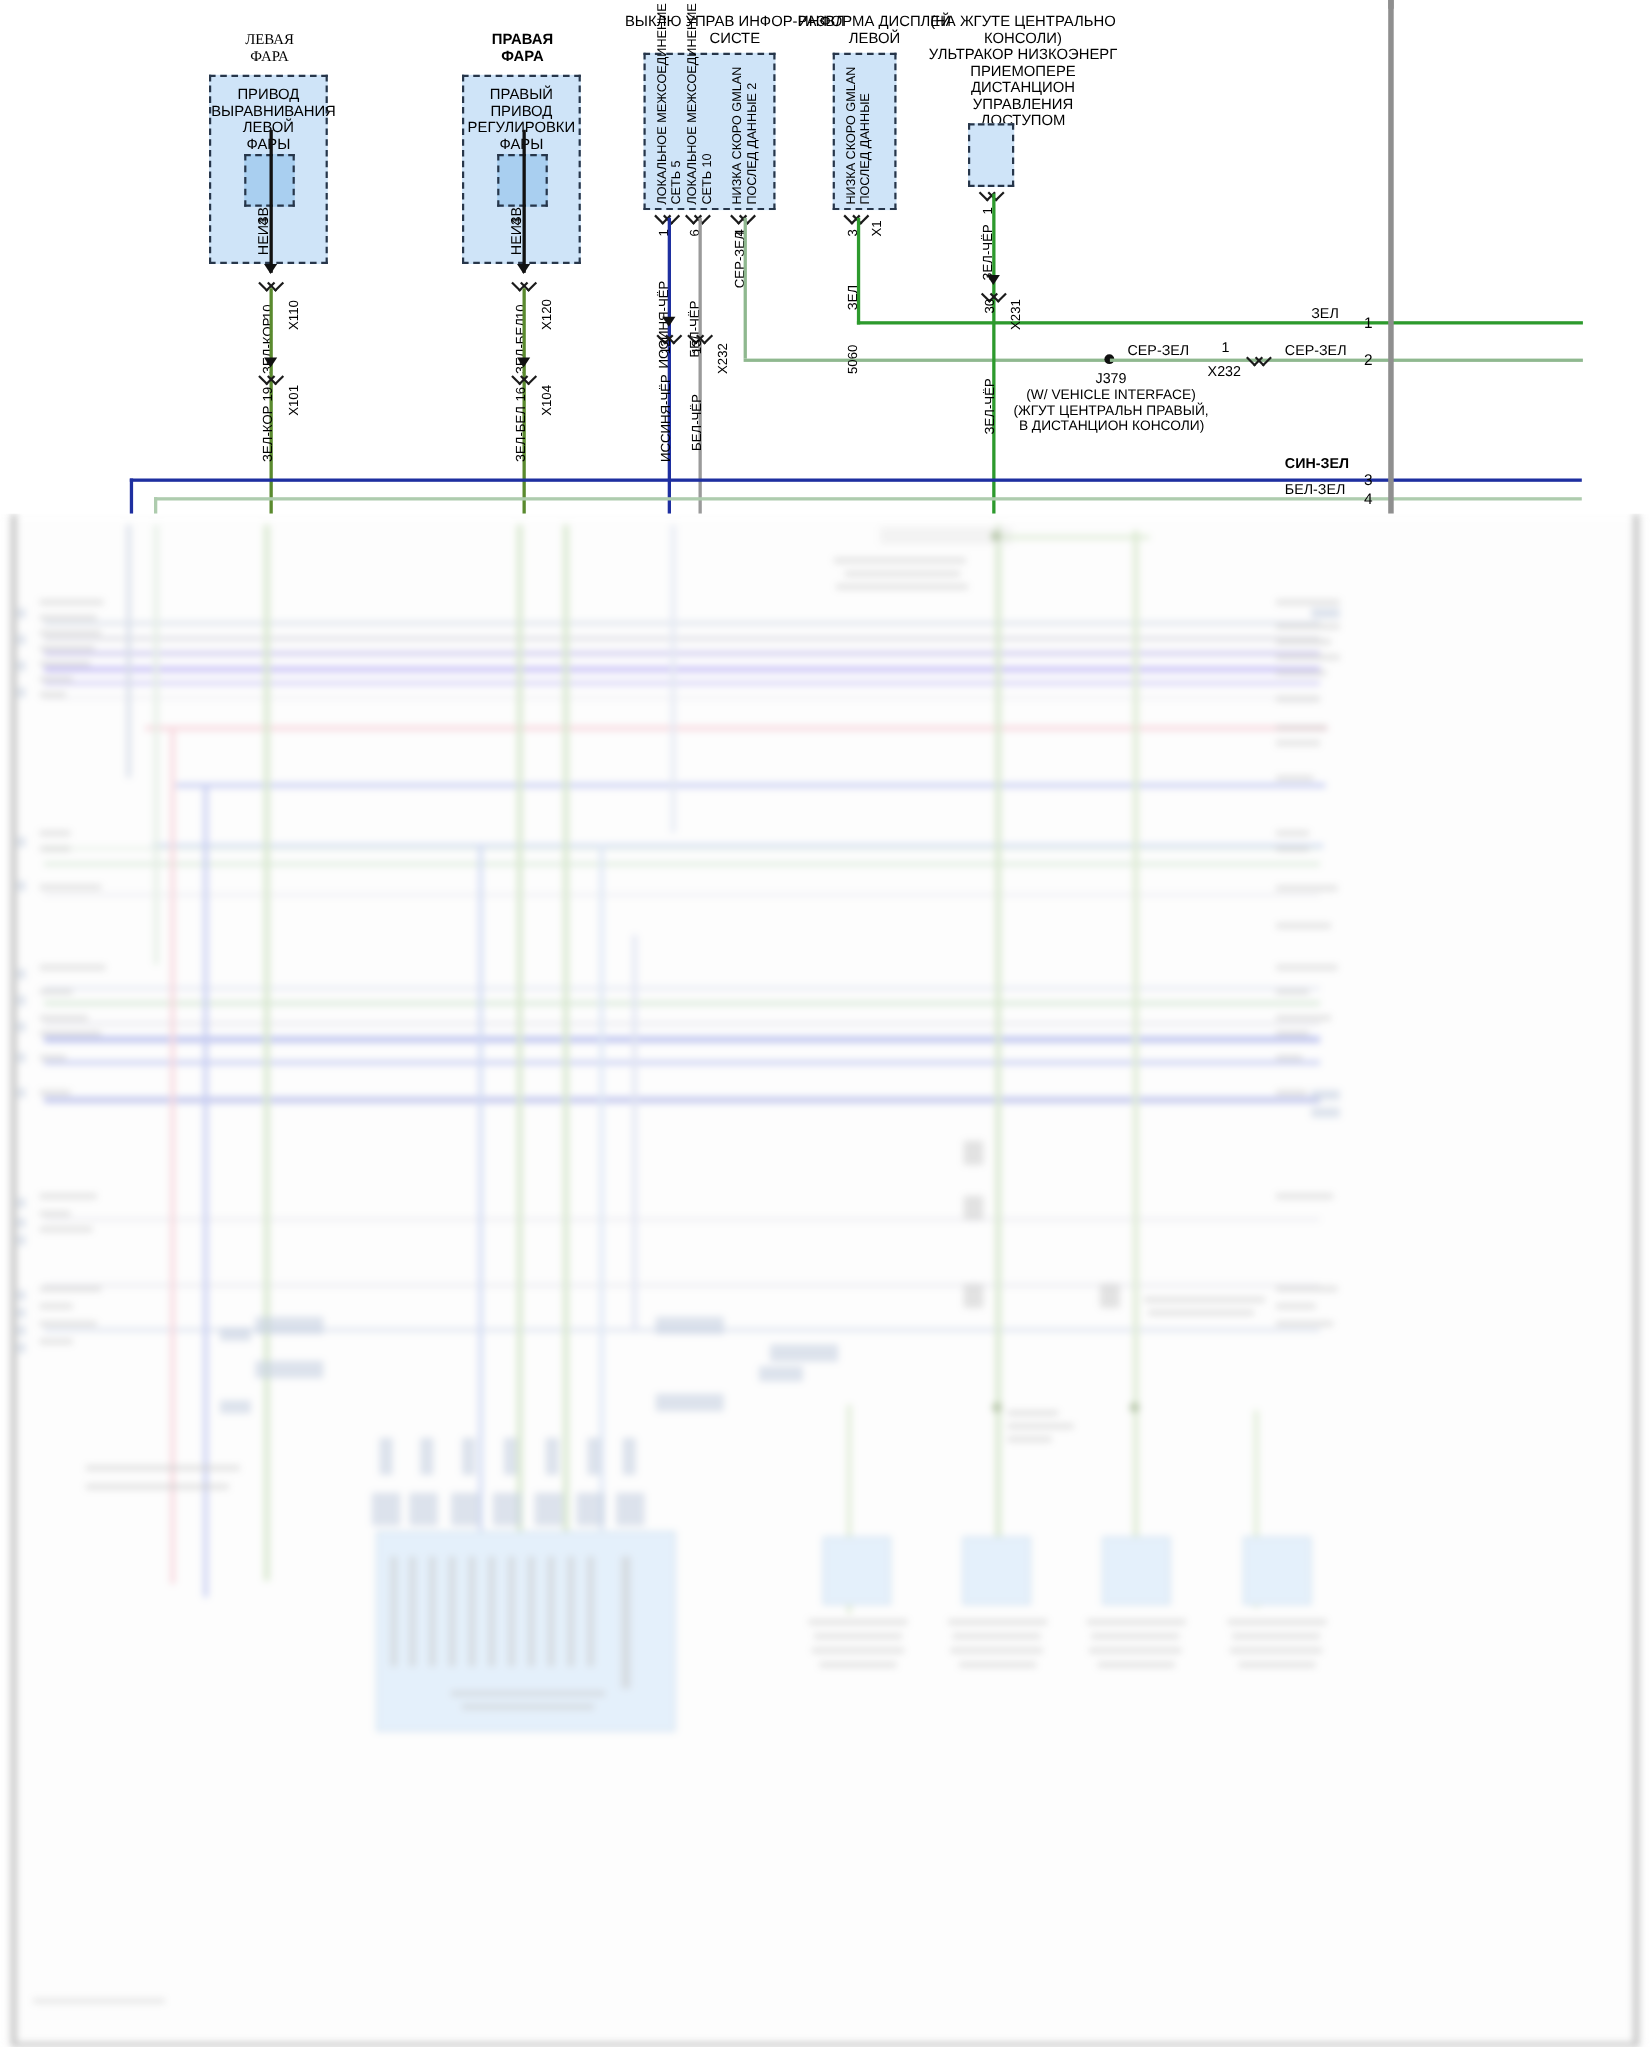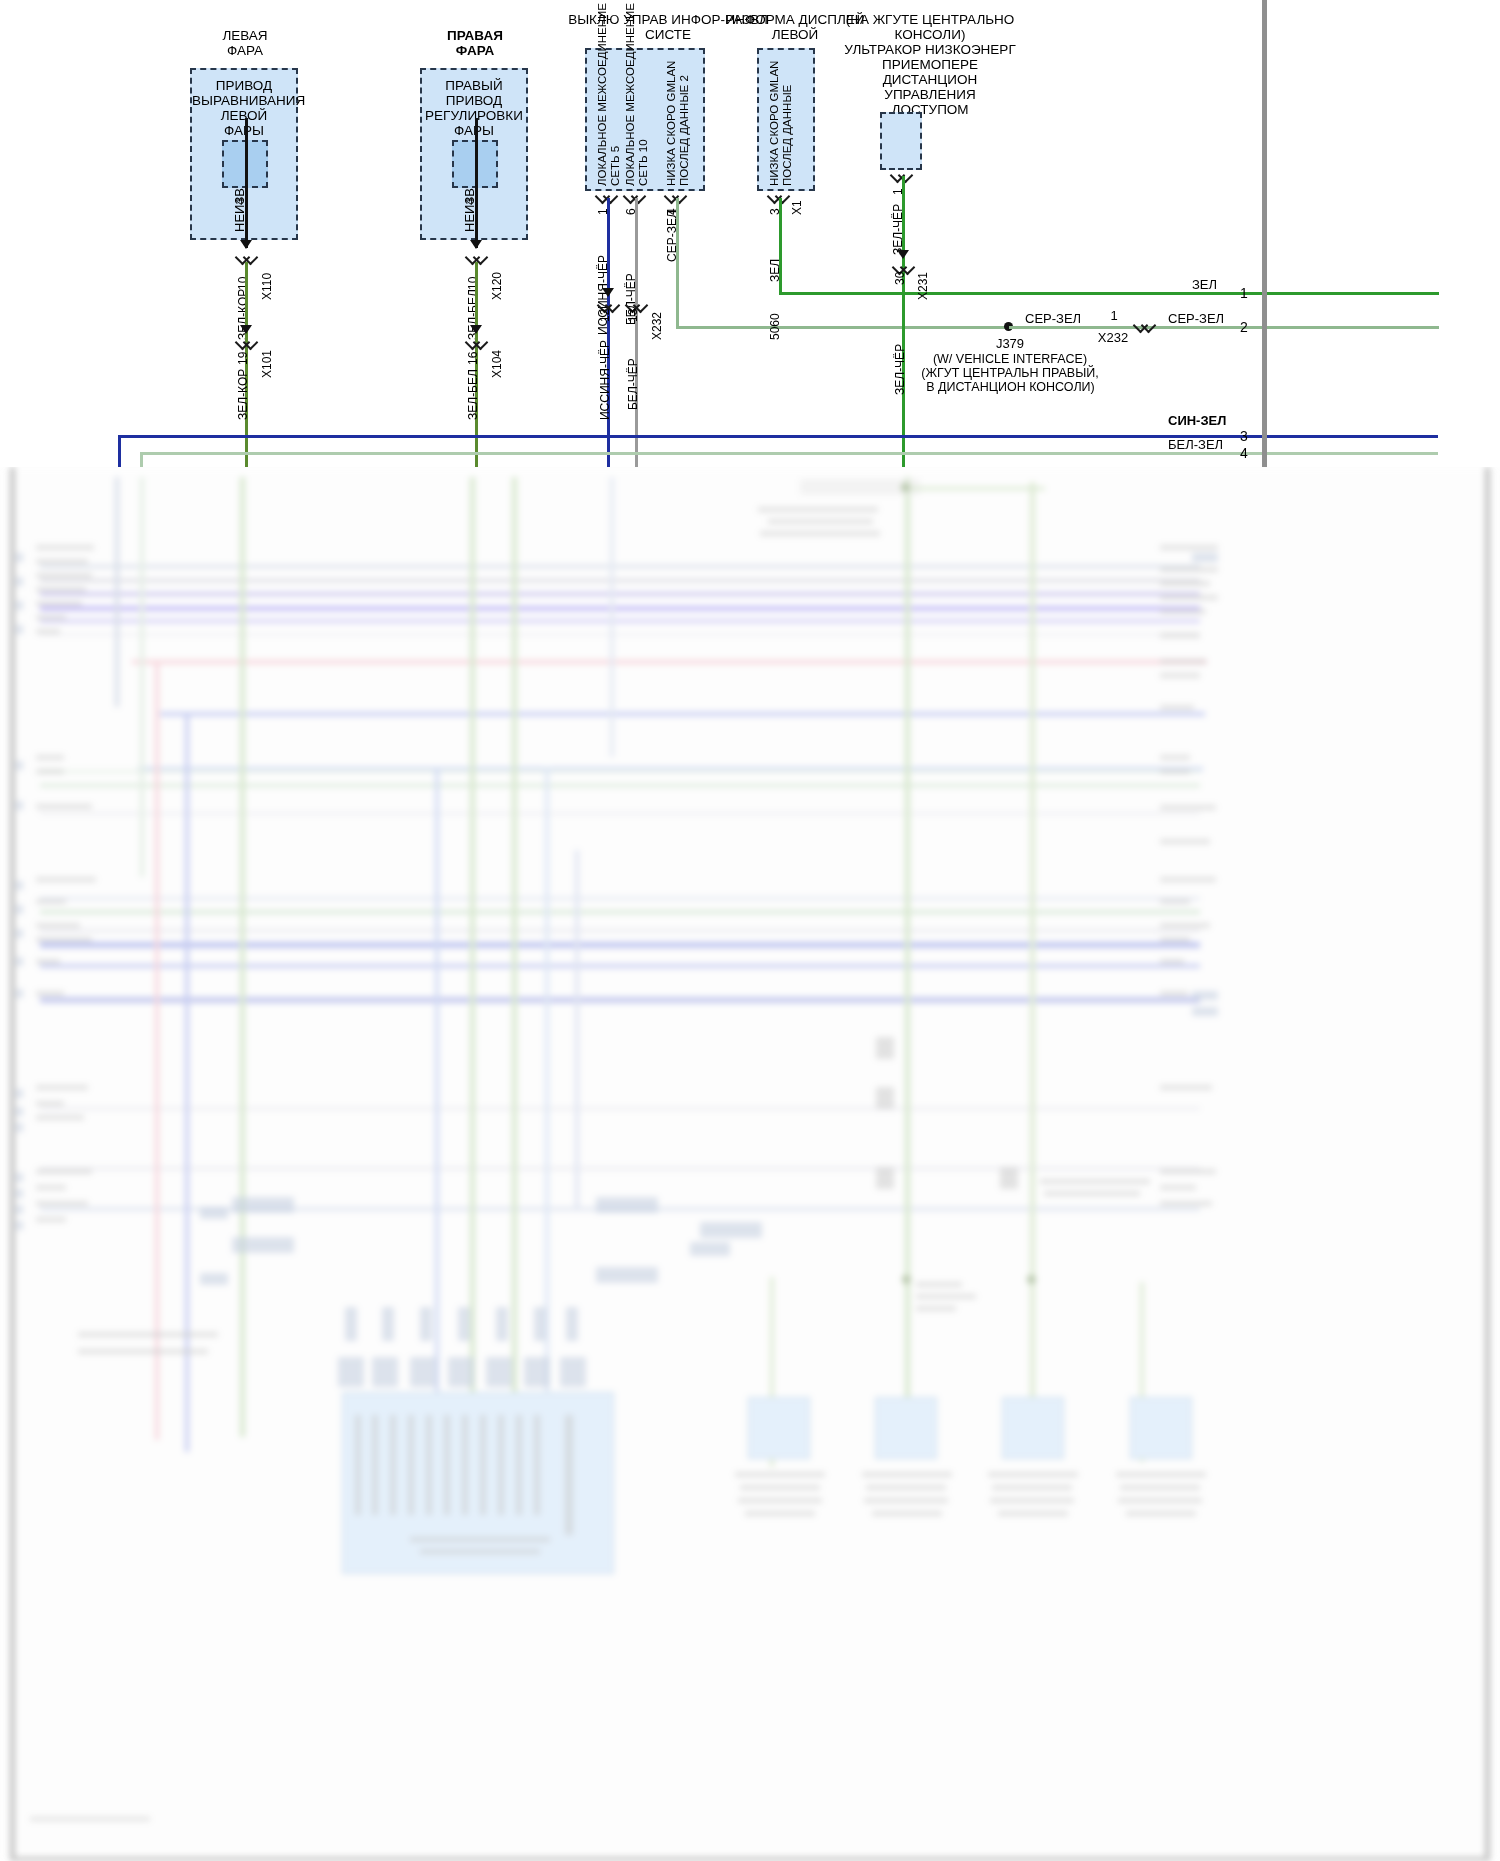--- a/index.html
+++ b/index.html
@@ -258,21 +258,21 @@
     <div class="btext" style="left:1040px;top:712px;width:110px;"></div>
     <div class="btext" style="left:1044px;top:724px;width:96px;"></div>
 
     <div class="btext" style="left:78px;top:865px;width:140px;"></div>
     <div class="btext" style="left:78px;top:882px;width:130px;"></div>
     <div class="btext" style="left:30px;top:1350px;width:120px;height:4px;"></div>
   </div>
 
   <div id="top-layer">
 
-    <div class="hdr" style="left:170px;top:28px;width:150px;">ЛЕВАЯ
+    <div class="hdr" style="left:170px;top:28px;width:150px;font-family:Liberation Serif, serif;">ЛЕВАЯ
 ФАРА</div>
     <div class="hdr" style="left:400px;top:28px;width:150px;font-weight:bold;">ПРАВАЯ
 ФАРА</div>
     <div class="hdr" style="left:538px;top:12px;width:260px;">ВЫКЛЮ УПРАВ ИНФОР-РАЗВЛ
 СИСТЕ</div>
     <div class="hdr" style="left:700px;top:12px;width:190px;">ИНФОРМА ДИСПЛЕЙ
 ЛЕВОЙ</div>
     <div class="hdr" style="left:820px;top:12px;width:220px;">(НА ЖГУТЕ ЦЕНТРАЛЬНО
 КОНСОЛИ)
 УЛЬТРАКОР НИЗКОЭНЕРГ

